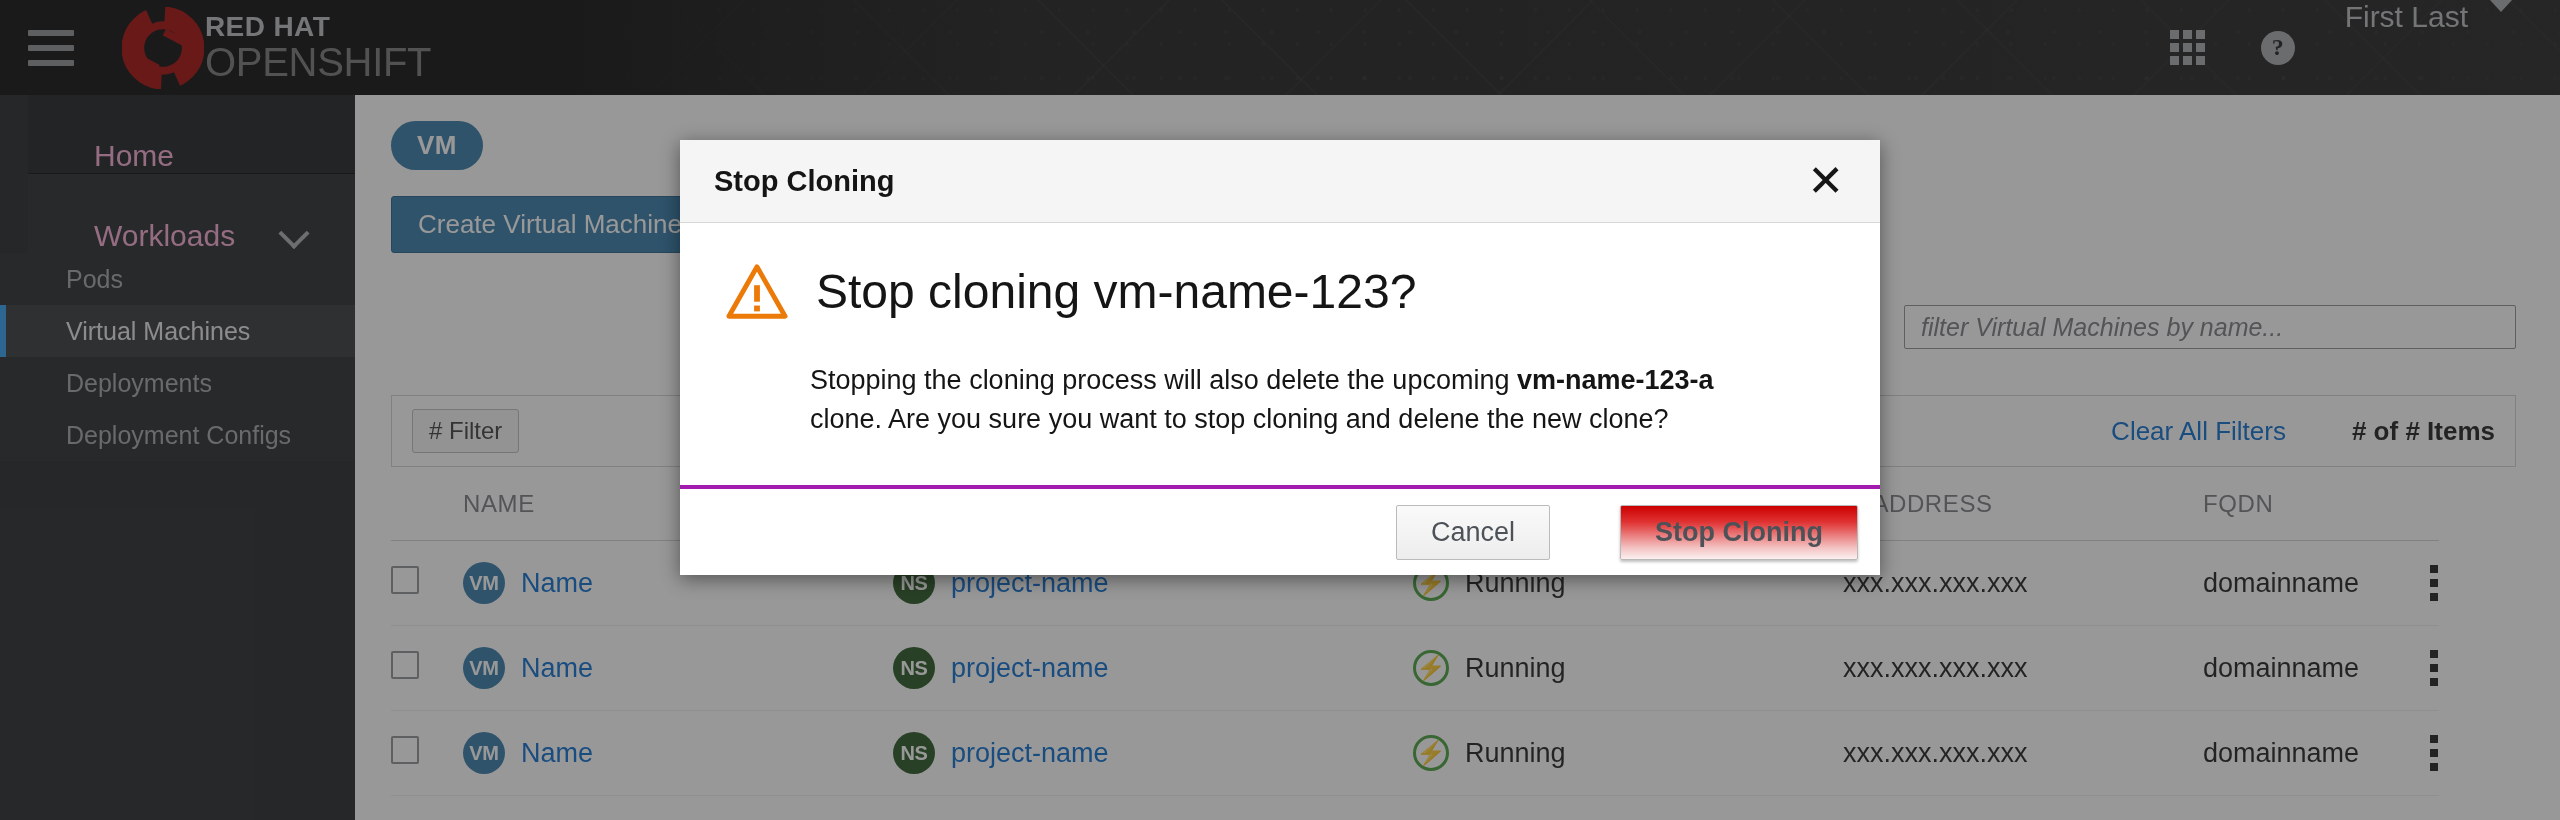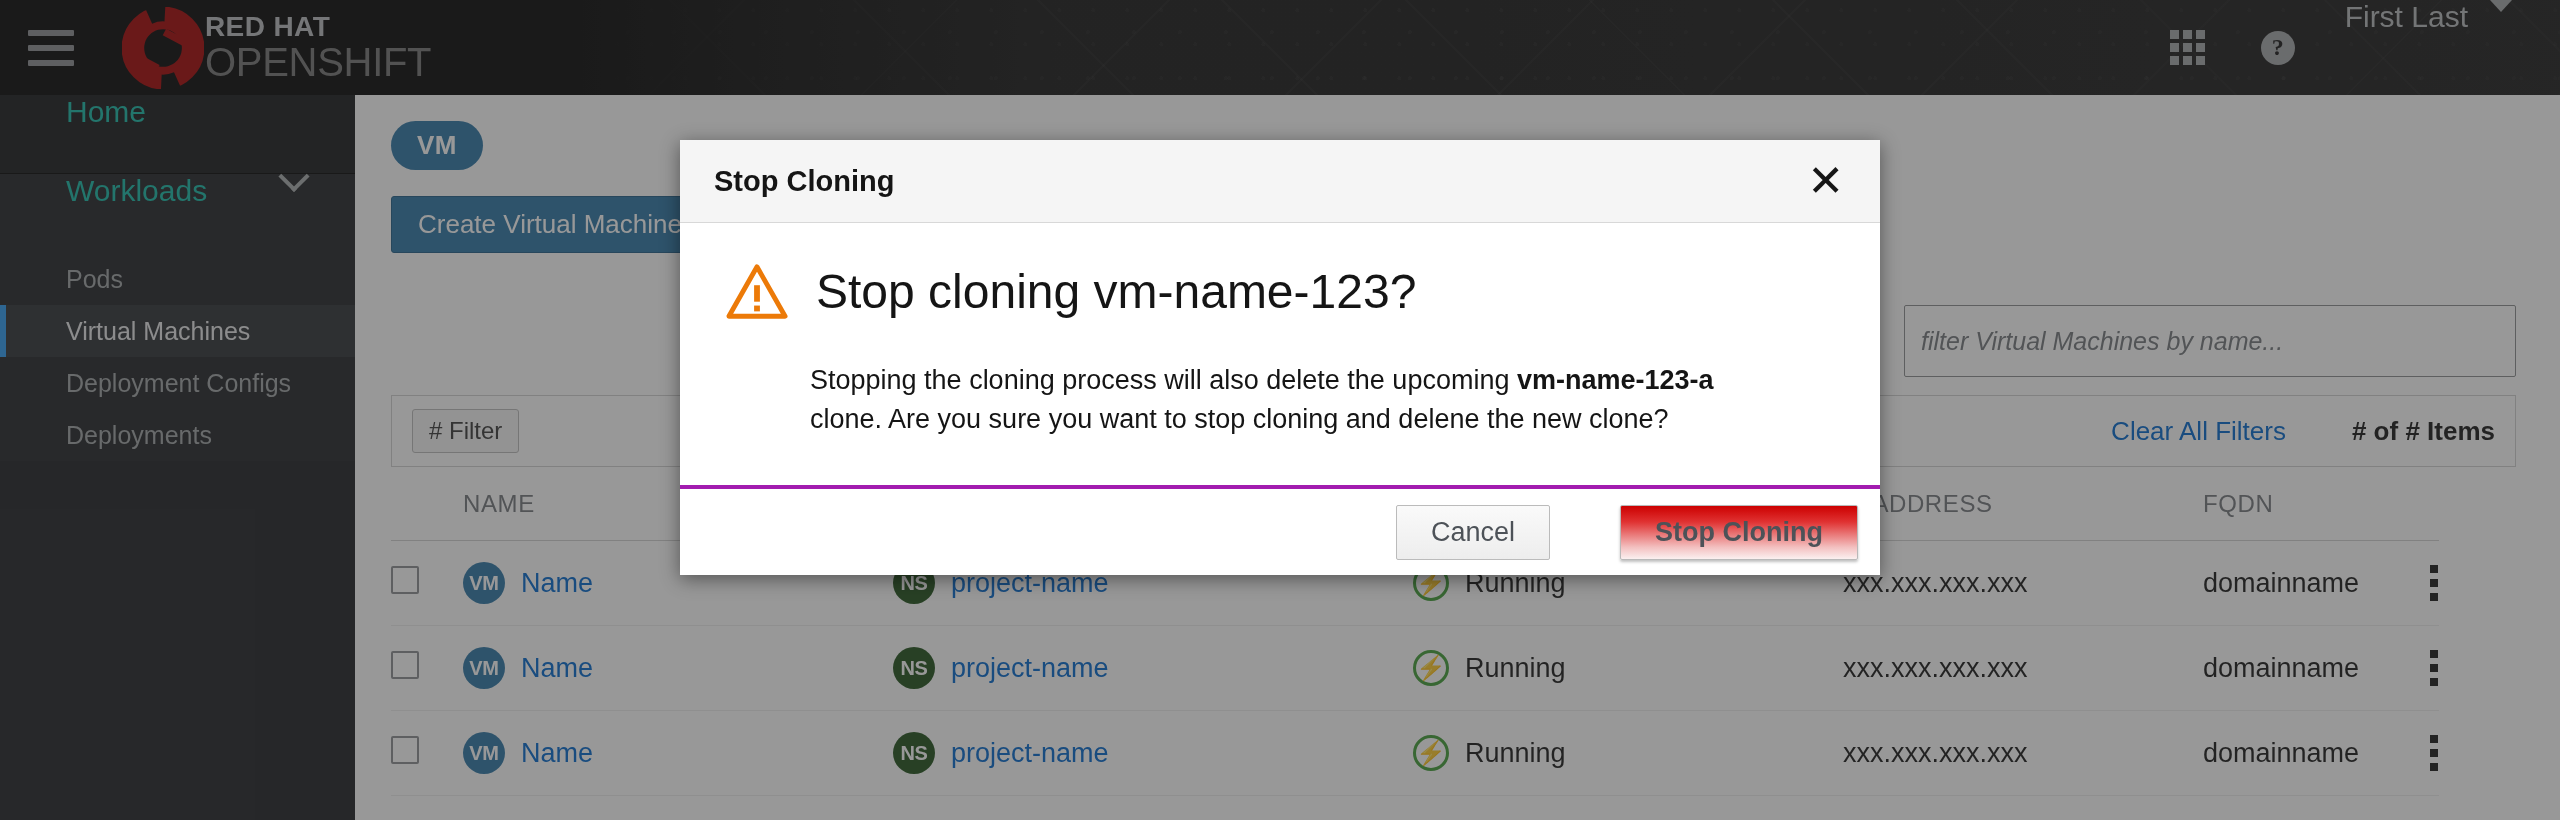--- a/index.html
+++ b/index.html
@@ -164,30 +164,31 @@
     top: 95px; left: 0;
     width: 355px;
     height: 725px;
     background: #1b1d21;
     z-index: 4;
     overflow: hidden;
   }
   .nav-item {
     height: 79px;
     display: flex;
-    align-items: flex-start;
+    align-items: flex-end;
     padding-left: 66px;
     padding-right: 24px;
-    color: #14b8a6;
+    color: #f9a8d4;
     font-size: 30px;
     font-weight: 400;
     border-bottom: 1px solid #000;
     cursor: pointer;
     position: relative;
     background: #151619;
+    margin-left: 28px;
   }
   .nav-item.section {
     background: #1f2125;
     border-bottom: none;
     justify-content: space-between;
   }
   .nav-item.section .chev {
     width: 22px; height: 22px;
     border-right: 4px solid #a7abac;
     border-bottom: 4px solid #a7abac;
@@ -258,21 +259,21 @@
     border-radius: 3px;
     padding: 12px 26px;
     cursor: pointer;
     white-space: nowrap;
   }
   .filter-input {
     position: absolute;
     top: 210px;
     right: 44px;
     width: 612px;
-    height: 72px;
+    height: 44px;
     border: 1px solid #8b8d8f;
     border-radius: 2px;
     background: #fff;
     font-family: "Liberation Sans", sans-serif;
     font-size: 25px;
     font-style: italic;
     color: #72767b;
     padding: 0 16px;
   }
   .filter-input::placeholder { color: #72767b; font-style: italic; }
@@ -555,24 +556,24 @@
       <span class="chev"></span>
     </div>
 
     <div class="sub-item">
       <span>Pods</span>
     </div>
     <div class="sub-item active">
       <span>Virtual Machines</span>
     </div>
     <div class="sub-item">
+      <span>Deployments</span>
+    </div>
+    <div class="sub-item">
       <span>Deployment Configs</span>
-    </div>
-    <div class="sub-item">
-      <span>Deployments</span>
     </div>
   </div>
 
   <div class="content">
 
     <div class="toolbar-row1">
       <span class="vm-pill">VM</span>
     </div>
 
     <div class="toolbar-row2">

